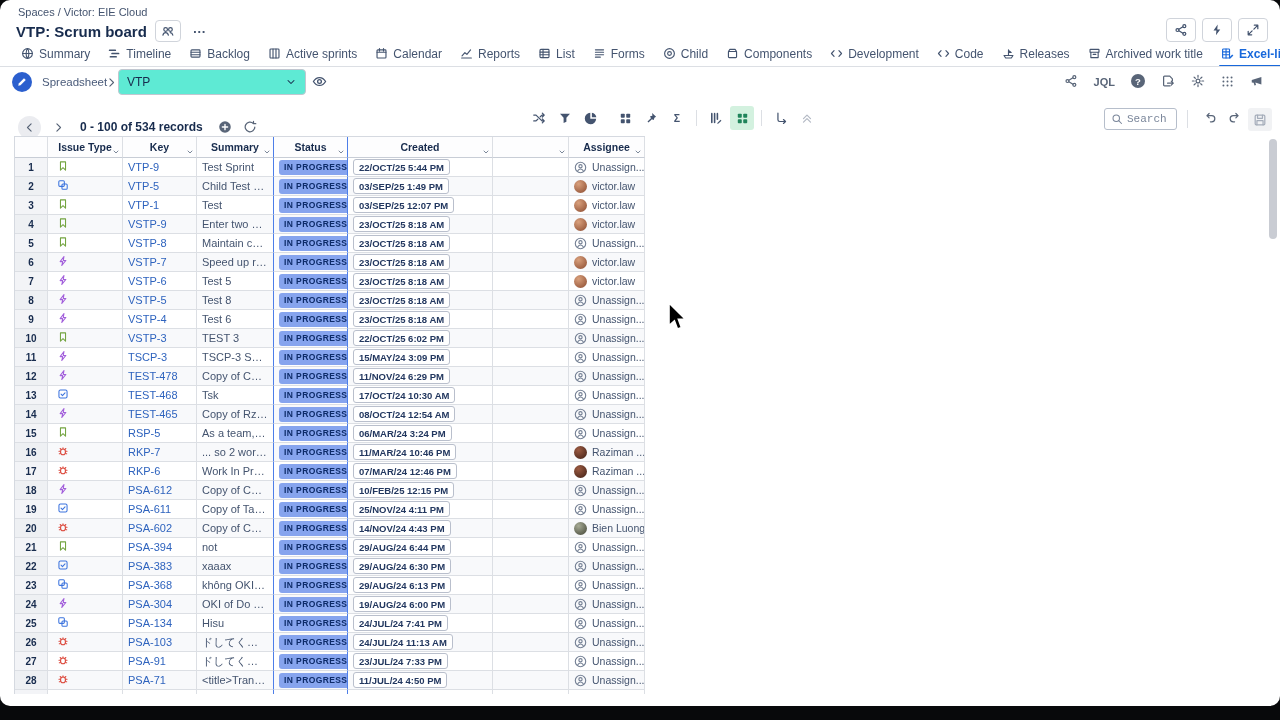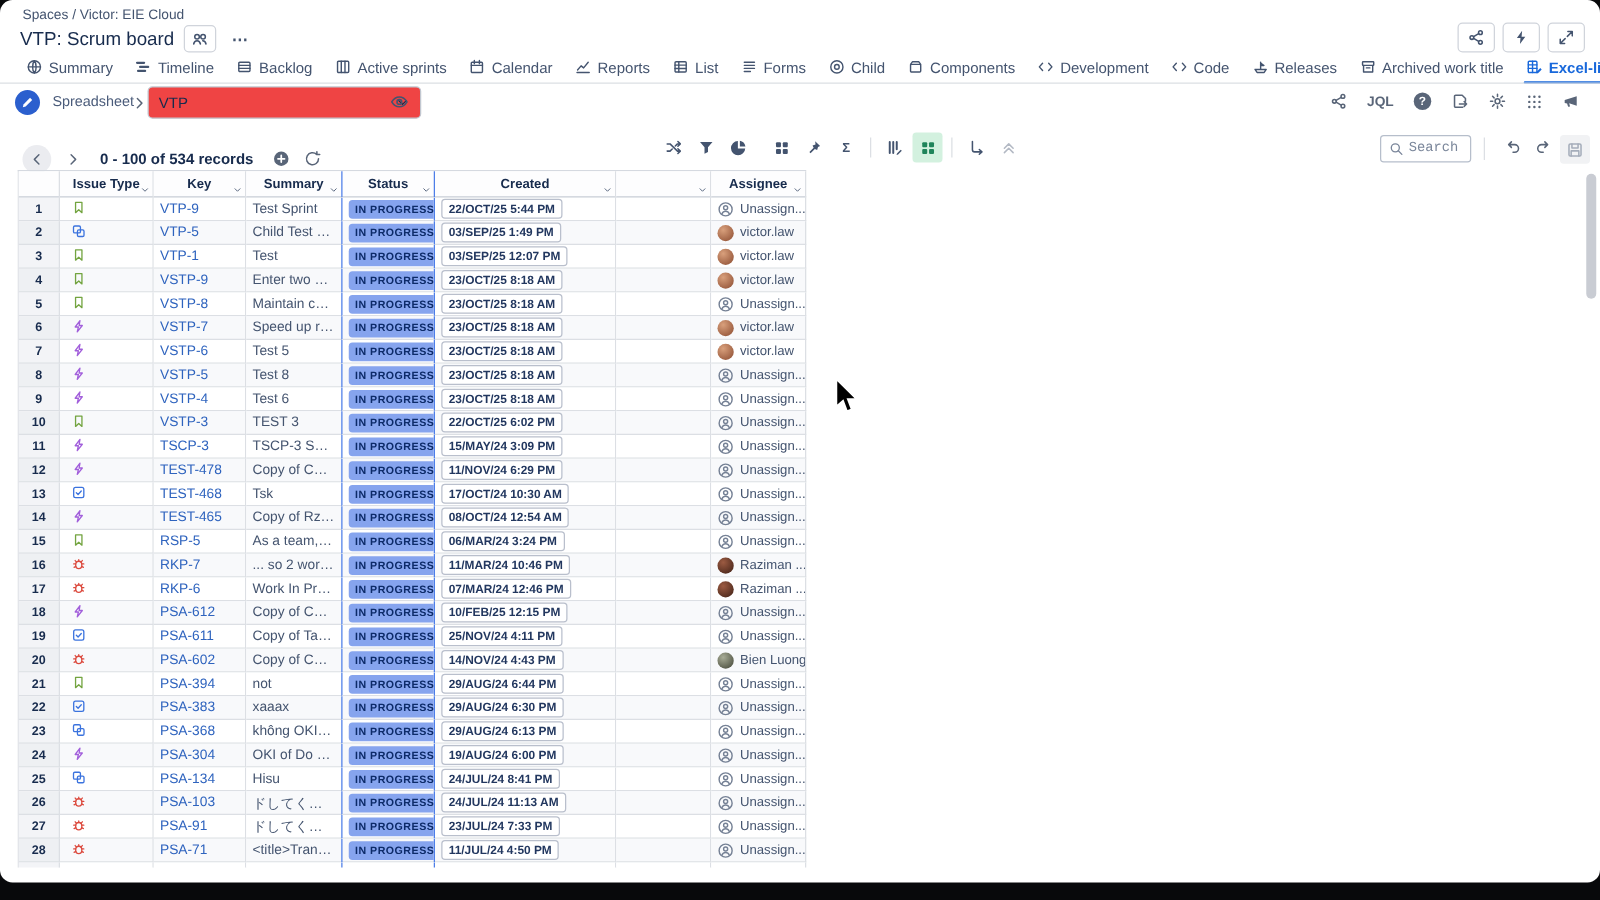--- a/index.html
+++ b/index.html
@@ -3,36 +3,36 @@
 <meta charset="utf-8">
 <style>
   *{box-sizing:border-box;margin:0;padding:0}
   html,body{width:1280px;height:720px;overflow:hidden}
   body{background:#08090b;font-family:"Liberation Sans",sans-serif;position:relative}
   .window{position:absolute;left:0;top:0;width:1280px;height:706px;background:#fff;border-radius:10px;overflow:hidden}
 
   svg{display:block}
   .breadcrumb{position:absolute;left:18px;top:6px;font-size:11px;color:#44546F}
   .title-row{position:absolute;left:16px;top:20px;display:flex;align-items:center;gap:8px}
-  .page-title{font-size:15px;font-weight:normal;color:#172B4D}
+  .page-title{font-size:15px;font-weight:bold;color:#172B4D}
   .chip-btn{height:22px;min-width:26px;border:1px solid #D0D4DB;border-radius:4px;display:flex;align-items:center;justify-content:center;color:#44546F;background:#fff;cursor:pointer}
   .dots-btn{color:#44546F;font-weight:bold;letter-spacing:1px;font-size:13px;padding:0 4px;cursor:pointer}
   .hdr-actions{position:absolute;right:12px;top:18px;display:flex;gap:6px}
   .hdr-actions .chip-btn{width:30px;height:24px}
 
   .tab-bar{position:absolute;left:12px;top:42px;height:23px;display:flex;align-items:center}
   .tab{display:flex;align-items:center;gap:5px;padding:0 9px;font-size:12px;color:#44546F;height:23px;position:relative;white-space:nowrap;cursor:pointer}
   .tab.active{color:#1868DB;font-weight:bold}
   .tab.active::after{content:"";position:absolute;left:7px;right:7px;bottom:-2px;height:2.5px;background:#1868DB;border-radius:2px}
   .tab-underline{position:absolute;left:0;right:0;top:66px;height:1px;background:#DCDFE4}
 
   .app-logo{position:absolute;left:12px;top:72px;width:20px;height:20px;border-radius:50%;background:#2B5FCE;display:flex;align-items:center;justify-content:center}
   .app-label{position:absolute;left:42px;top:76px;font-size:11.5px;color:#4A5B7A;cursor:pointer}
   .app-chev{position:absolute;left:105px;top:76px;color:#596578}
-  .sheet-select{position:absolute;left:118px;top:69px;width:219px;height:26px;border:1px solid #C1C7D0;border-radius:4px;display:flex;align-items:center;justify-content:space-between;padding:0 8px;font-size:12px;color:#172B4D;background:#ef4444;cursor:pointer}
+  .sheet-select{position:absolute;left:118px;top:69px;width:188px;height:26px;border:1px solid #C1C7D0;border-radius:4px;display:flex;align-items:center;justify-content:space-between;padding:0 8px;font-size:12px;color:#172B4D;background:#5eead4;cursor:pointer}
   .eye-btn{position:absolute;left:312px;top:74px;color:#44546F;cursor:pointer}
   .appbar-right{position:absolute;right:16px;top:74px;display:flex;align-items:flex-end;gap:16px;color:#596578}
   .appbar-right>*{cursor:pointer}
   .jql{font-size:11px;font-weight:bold}
   .help-circle{width:14px;height:14px;border-radius:50%;background:#596578;color:#fff;font-size:9.5px;font-weight:bold;display:flex;align-items:center;justify-content:center}
 
   .nav-left{position:absolute;left:18px;top:107px;display:flex;align-items:center;gap:11px;color:#44546F}
   .circle-btn{width:23px;height:23px;border-radius:50%;background:#EBECF0;display:flex;align-items:center;justify-content:center;color:#596578;cursor:pointer}
   .plain-ic{cursor:pointer;color:#596578;display:flex;align-items:center}
   .record-count{font-size:12px;font-weight:bold;color:#172B4D;margin:13px 4px}
@@ -1084,21 +1084,21 @@
             <td class="rownum">25</td>
             <td class="typecell"><span class="ti ti-subtask">
                 <svg width="12" height="12" viewBox="0 0 16 16" fill="none" stroke="currentColor" stroke-width="1.4" stroke-linecap="round" stroke-linejoin="round">
                   <rect x="2.4" y="2.4" width="7.4" height="7.4" rx="1.4"></rect>
                   <rect x="6.6" y="6.6" width="7" height="7" rx="1.4"></rect>
                 </svg>
               </span></td>
             <td class="keycell">PSA-134</td>
             <td>Hisu</td>
             <td class="c-status"><span class="badge">IN PROGRESS</span></td>
-            <td><span class="chip-date">24/JUL/24 8:41 PM</span></td>
+            <td><span class="chip-date">24/JUL/24 7:41 PM</span></td>
             <td></td>
             <td>
               <span class="assignee">
                 <span class="avatar av-unassigned">
                   <svg width="13" height="13" viewBox="0 0 16 16" fill="none" stroke="currentColor" stroke-width="1.4" stroke-linecap="round" stroke-linejoin="round">
                     <circle cx="8" cy="8" r="6.4"></circle>
                     <circle cx="8" cy="6.4" r="2"></circle>
                     <path d="M4.3 12.6c.8-1.9 2-2.8 3.7-2.8s2.9.9 3.7 2.8"></path>
                   </svg>
                 </span>

